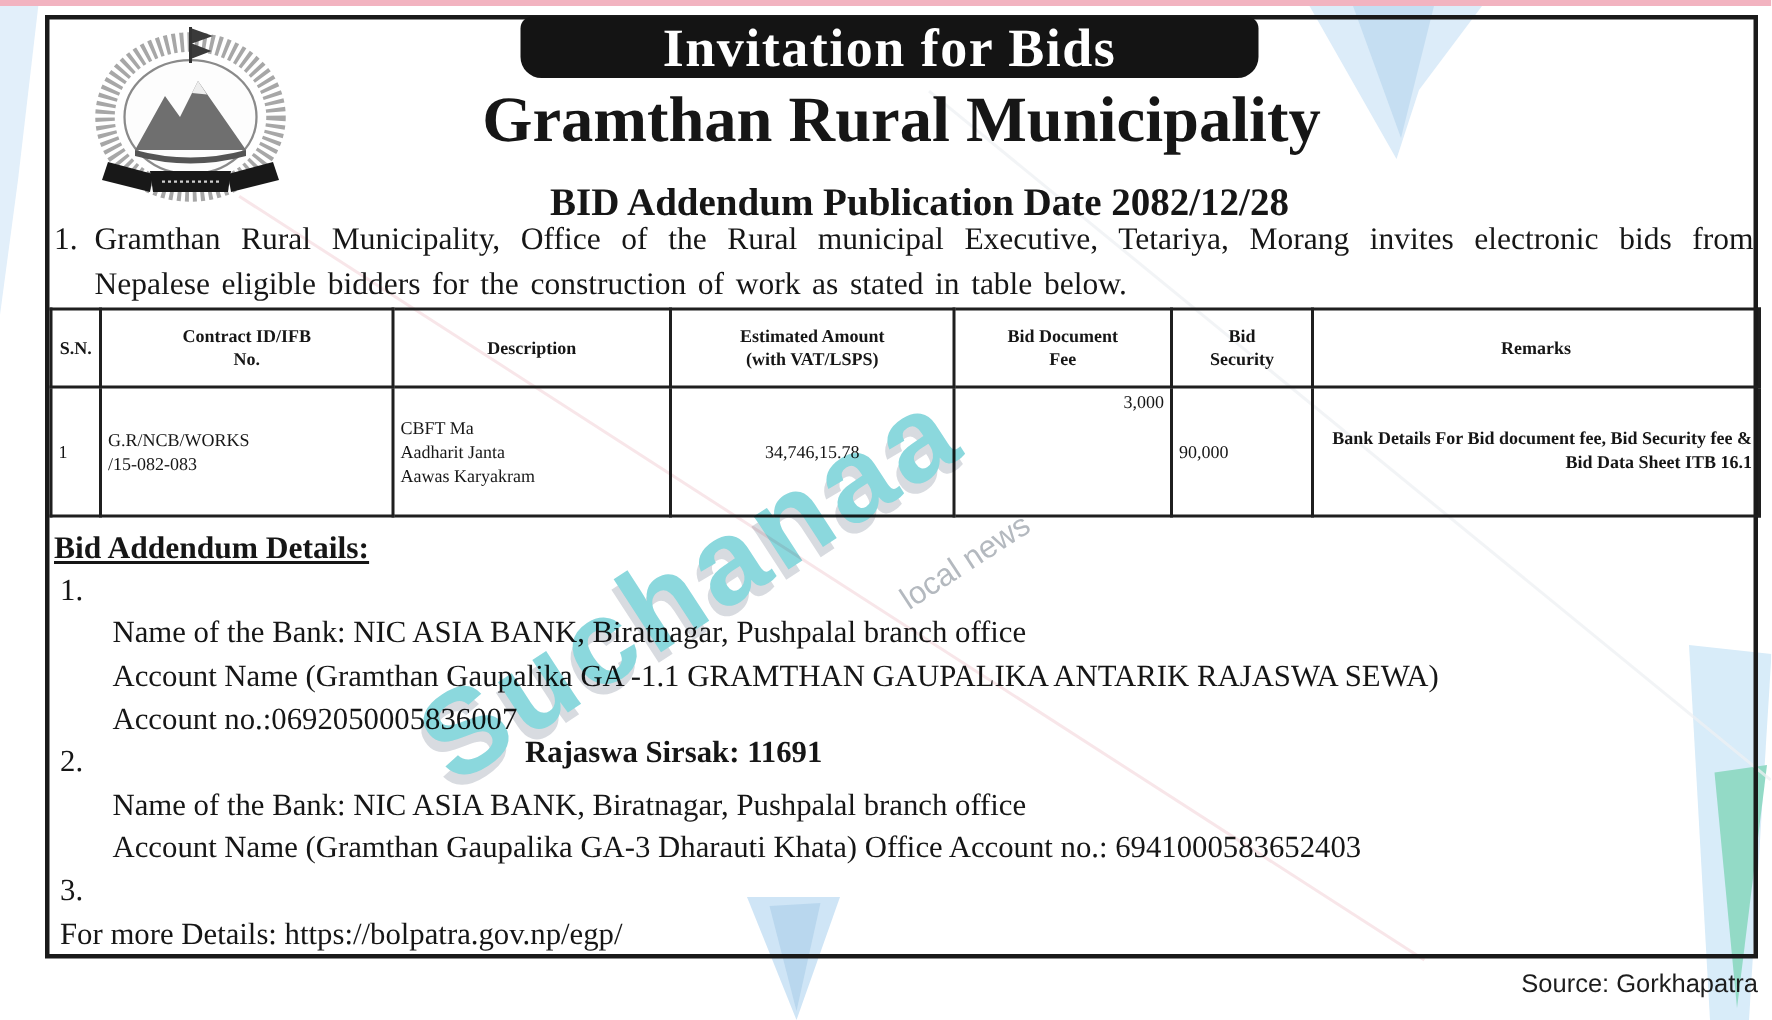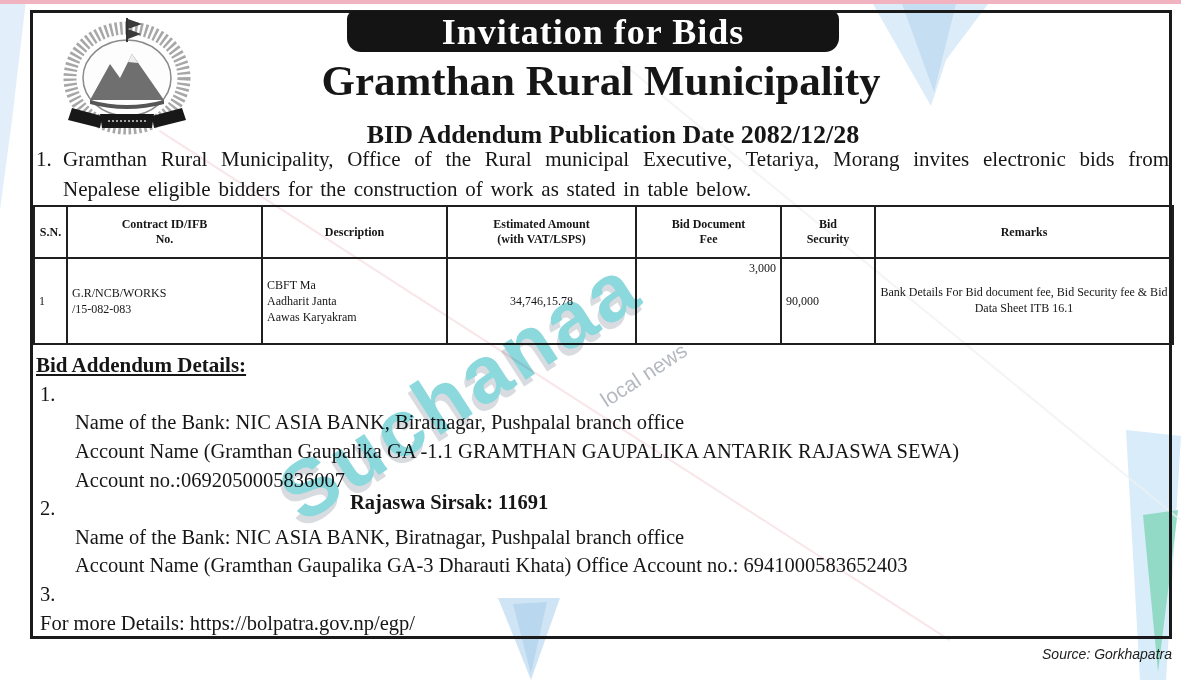--- a/index.html
+++ b/index.html
@@ -41,21 +41,21 @@
   table.bids th { font-weight:bold; text-align:center; vertical-align:middle;
                   white-space:pre-line; line-height:1.22; height:52px; }
   table.bids tbody tr { height:86px; }
   .preline { white-space:pre-line; }
   .c-sn { text-align:left; padding-left:8px; vertical-align:middle; }
   .c-contract { text-align:left; padding-left:6px; vertical-align:middle; line-height:1.35;border-radius:10px; }
   .c-desc { text-align:left; padding-left:6px; vertical-align:middle; line-height:1.35; }
   .c-amount { text-align:center; vertical-align:middle; }
   .c-fee { text-align:right; vertical-align:top; padding:6px 4px 4px 6px; }
   .c-security { text-align:left; vertical-align:middle; padding:22px 4px 4px 6px; }
-  .c-remarks { text-align:center; vertical-align:middle; padding-left:6px; line-height:1.3; }
+  .c-remarks { text-align:right; vertical-align:middle; padding-left:6px; line-height:1.3;font-weight:bold; }
 
   .addendum { position:absolute; left:36px; top:351px; width:1130px; font-size:20.5px; z-index:3; }
   .add-heading { font-weight:bold; text-decoration:underline; font-size:21px; height:29px;
                  display:flex; align-items:center; }
   .add-line { height:28.6px; display:flex; align-items:center; padding-left:4px; white-space:pre; }
   .add-line.cont { padding-left:39px; }
   .add-num { width:35px; flex:none; }
   .bold { font-weight:bold;margin-top:44px; }
 
   .watermark-brand {
@@ -66,22 +66,22 @@
     text-shadow:-5px 5px 0 rgba(100,110,130,.5);
     z-index:6; pointer-events:none;
   }
   .watermark-tag {
     position:absolute; left:585px; top:330px; width:220px; transform:rotate(-33deg);
     font-family:"Liberation Sans","DejaVu Sans",sans-serif; font-size:21px; color:#a7adb4;
     opacity:.85; z-index:6; pointer-events:none; mix-blend-mode:multiply;
   }
   .footer {
     position:absolute; right:9px; top:646px; text-align:right;
-    font-family:"Liberation Sans","DejaVu Sans",sans-serif; font-style:italic;
-    font-size:14px; color:#1d1d1d; z-index:3;
+    font-family:"Liberation Sans","DejaVu Sans",sans-serif; 
+    font-size:17px; color:#1d1d1d; z-index:3;
   }
 </style>
 </head>
 <body>
 
 <div class="stage">
 
   <div class="top-line"></div>
 
   <svg class="decor" width="1181" height="680" viewBox="0 0 1181 680" aria-hidden="true">

